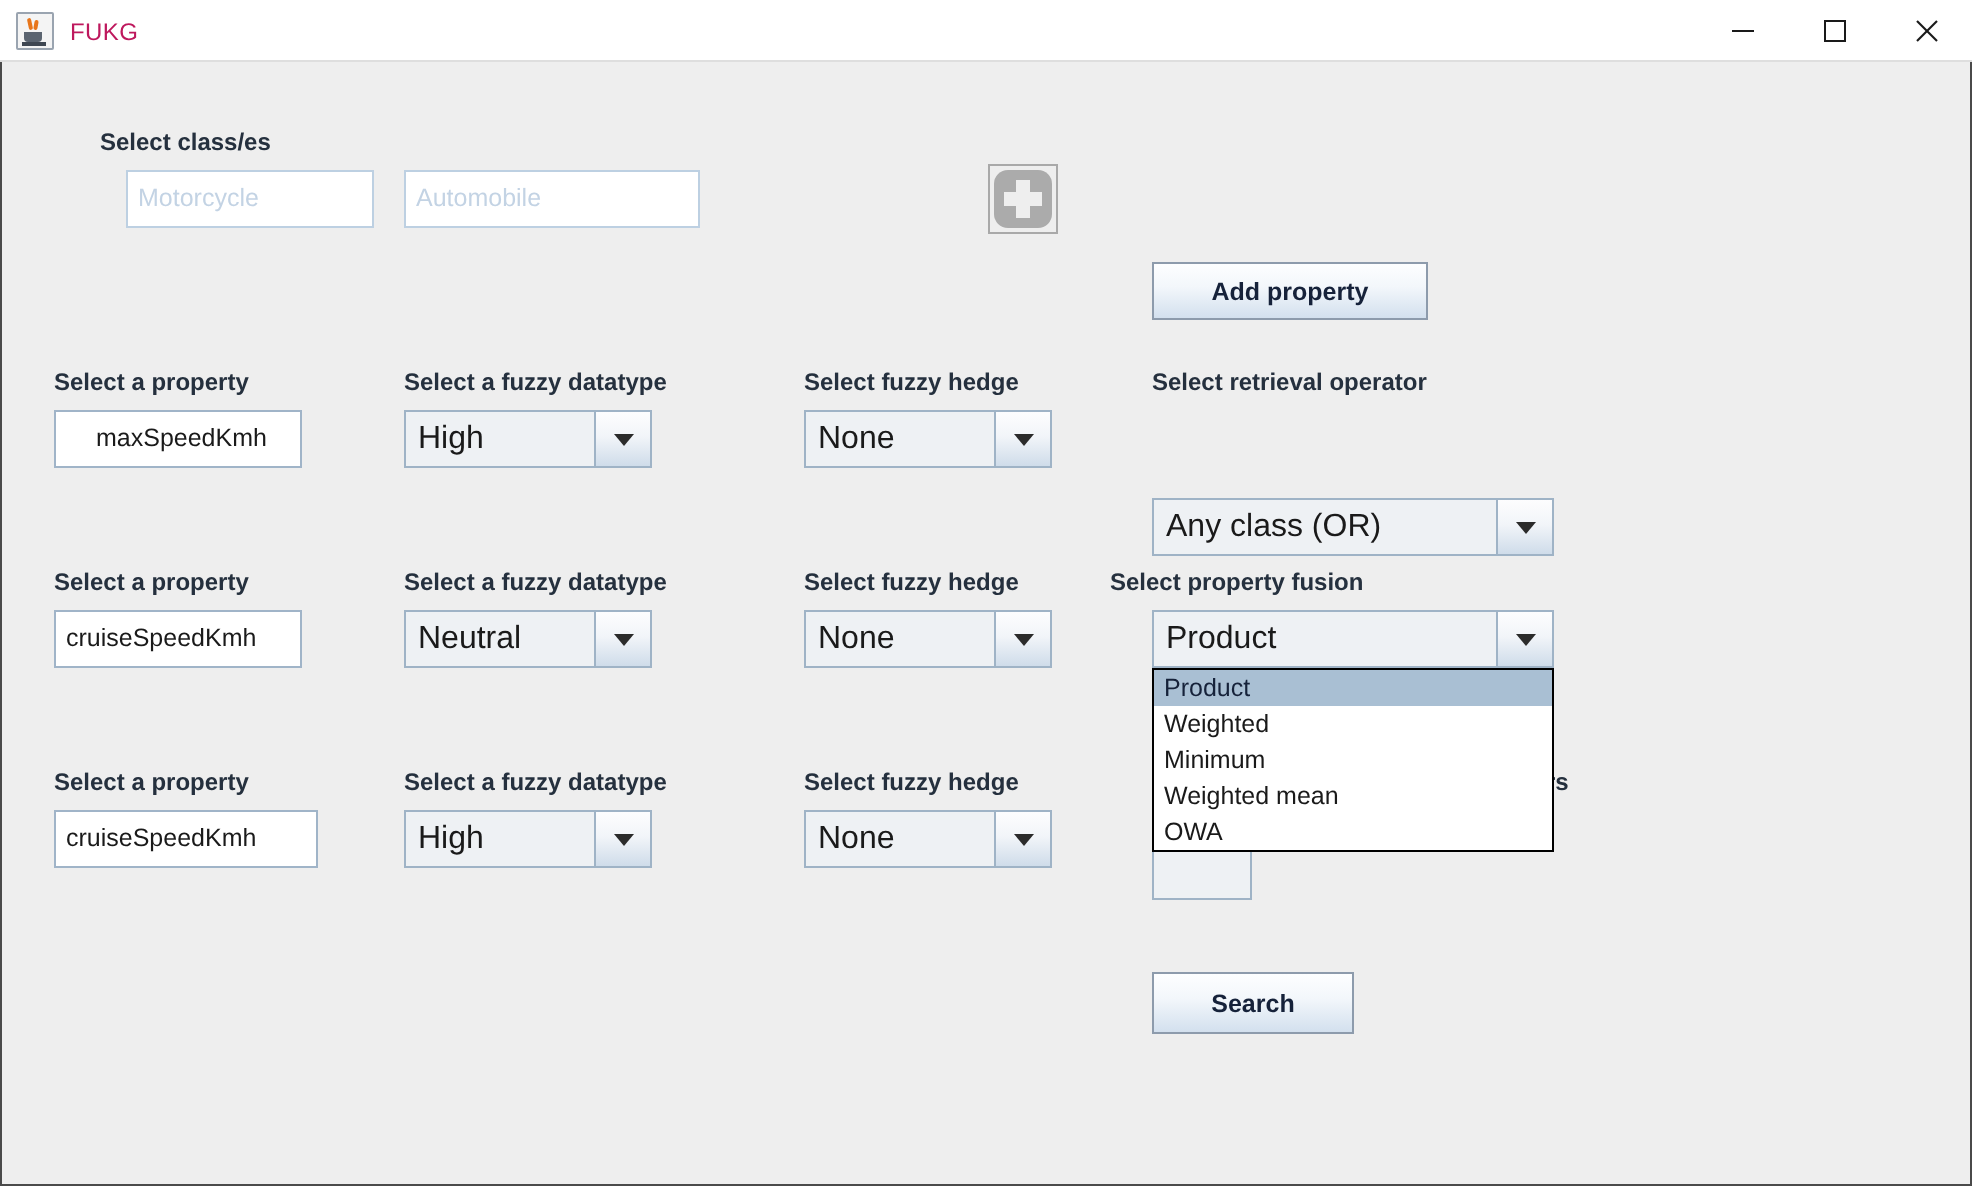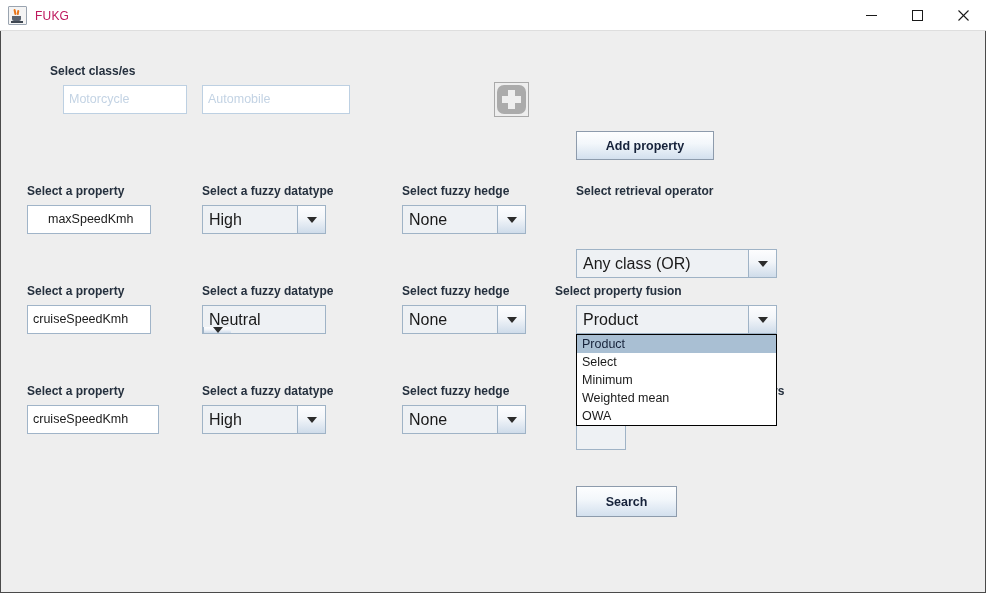--- a/index.html
+++ b/index.html
@@ -338,21 +338,21 @@
       <div class="combo-value">Any class (OR)</div>
       <div class="combo-arrow">
           <span class="tri"></span>
         </div>
     </div>
 
     <div class="field-label" style="left:26px; top:253px;">Select a property</div>
     <div class="text-input" style="left:26px; top:274px; width:124px;">cruiseSpeedKmh</div>
 
     <div class="field-label" style="left:201px; top:253px;">Select a fuzzy datatype</div>
-    <div class="combo" style="left:201px; top:274px; width:124px;flex-direction:column;">
+    <div class="combo" style="left:201px; top:274px; width:124px;">
       <div class="combo-value">Neutral</div>
       <div class="combo-arrow">
           <span class="tri"></span>
         </div>
     </div>
 
     <div class="field-label" style="left:401px; top:253px;">Select fuzzy hedge</div>
     <div class="combo" style="left:401px; top:274px; width:124px;">
       <div class="combo-value">None</div>
       <div class="combo-arrow">
@@ -367,21 +367,21 @@
           <span class="tri"></span>
         </div>
     </div>
 
     <div class="hidden-label" style="left:772px; top:353px;">rs</div>
 
     <div class="peek-field" style="left:575px; top:390px; width:50px;"></div>
 
     <div class="dropdown-popup" style="left:575px; top:303px; width:201px;">
       <div class="dd-item selected">Product</div>
-      <div class="dd-item">Select</div>
+      <div class="dd-item">Weighted</div>
       <div class="dd-item">Minimum</div>
       <div class="dd-item">Weighted mean</div>
       <div class="dd-item">OWA</div>
     </div>
 
     <div class="field-label" style="left:26px; top:353px;">Select a property</div>
     <div class="text-input" style="left:26px; top:374px; width:132px;">cruiseSpeedKmh</div>
 
     <div class="field-label" style="left:201px; top:353px;">Select a fuzzy datatype</div>
     <div class="combo" style="left:201px; top:374px; width:124px;">

